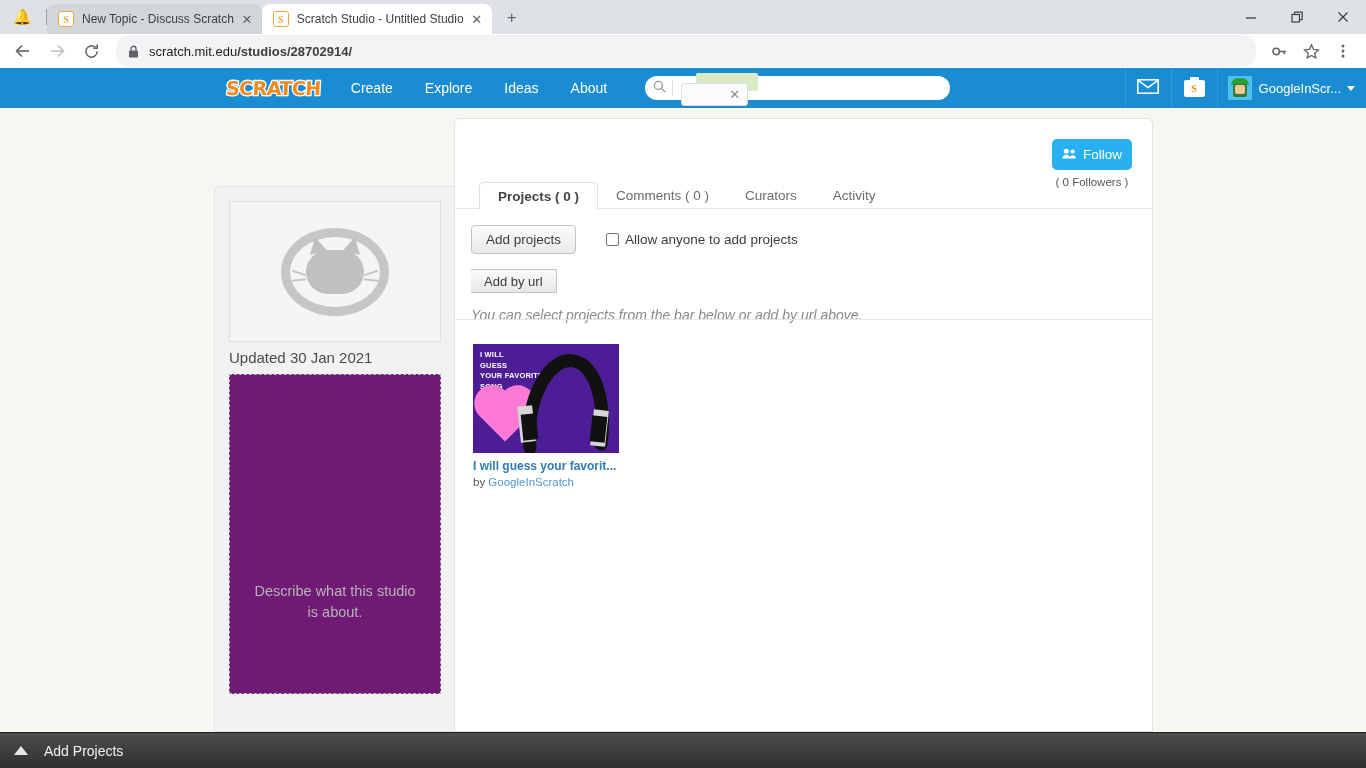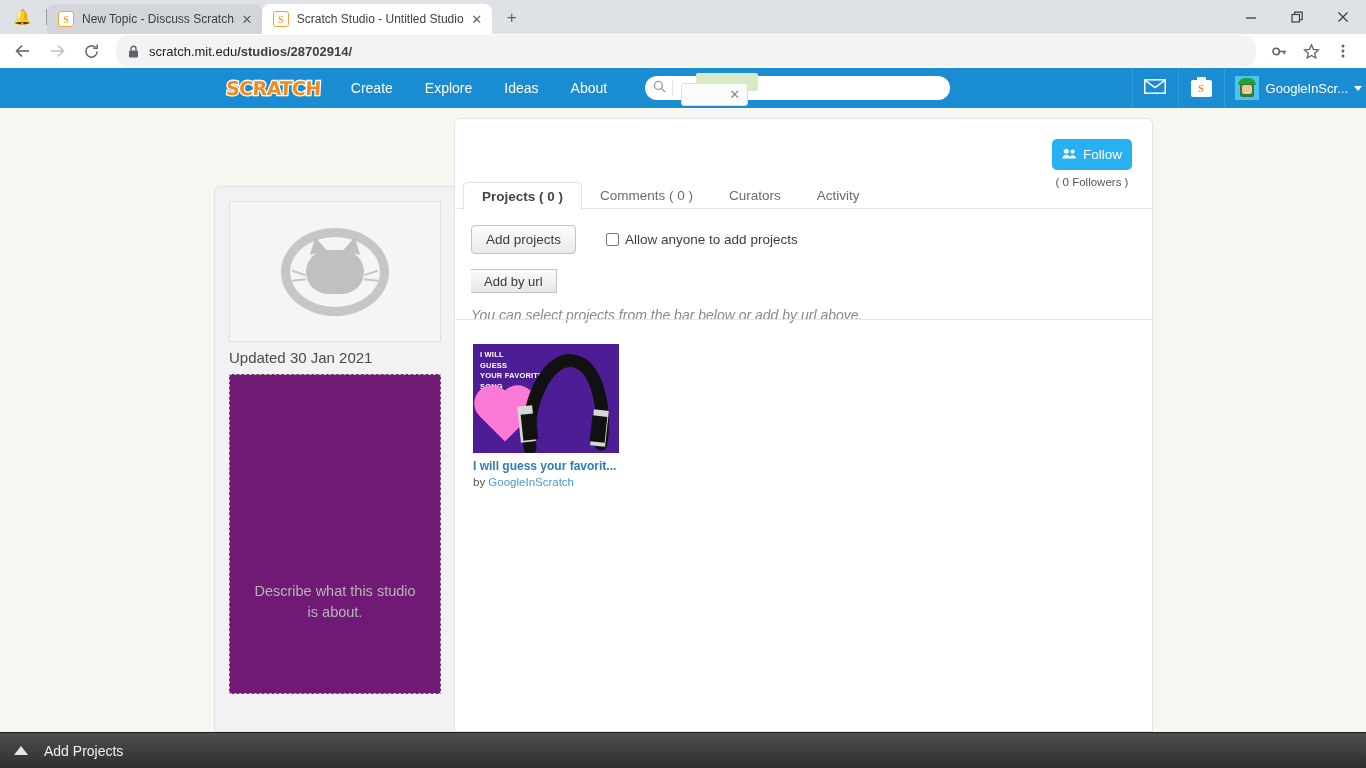--- a/index.html
+++ b/index.html
@@ -133,21 +133,21 @@
     width: 21px; height: 17px; background: #ffffff; border-radius: 2px;
     position: relative; display: flex; align-items: center; justify-content: center;
     color: #f08a1e; font-weight: bold; font-size: 10px;
     font-family: "Liberation Serif", serif;
   }
   .my-stuff-icon::before {
     content: ""; position: absolute; top: -3px; left: 6px;
     width: 9px; height: 3px; background: #ffffff; border-radius: 1px 1px 0 0;
   }
   .account-cell {
-    display: flex; align-items: center; height: 40px; padding: 0 4px 0 10px;
+    display: flex; align-items: center; height: 40px; padding: 0 11px 0 10px;
     border-left: 1px solid #2f9ad6;
   }
   .avatar-img {
     width: 24px; height: 24px; background: #4ec3f0; margin-right: 7px;
     position: relative; overflow: hidden; flex: 0 0 24px;
   }
   .av-hat { position: absolute; left: 3px; top: 2px; width: 18px; height: 7px;
     background: #2a9d3c; border-radius: 8px 8px 0 0; }
   .av-face { position: absolute; left: 5px; top: 8px; width: 14px; height: 13px;
     background: #2f7d3a; border-radius: 2px; }
@@ -222,21 +222,21 @@
     width: 80px; height: 31px; background: #29b6f6; background: #29b0f0;
     border-radius: 5px; color: #ffffff; font-size: 13.5px;
     display: flex; align-items: center; justify-content: center;
     border: none; cursor: pointer;
   }
   .follow-people { margin-right: 6px; font-size: 12px; }
   .followers-text {
     font-size: 11.5px; color: #575757; margin-top: 6px;
   }
   .tabs-row {
-    position: absolute; left: 8px; top: 62px; display: flex; align-items: flex-end;
+    position: absolute; left: 24px; top: 62px; display: flex; align-items: flex-end;
     height: 28px;
   }
   .tab-item {
     height: 28px; padding: 0 18px; display: flex; align-items: center;
     font-size: 13.5px; color: #6b6b6b;
   }
   .tab-item.active {
     background: #ffffff; border: 1px solid #e0e0e0; border-bottom: none;
     border-radius: 5px 5px 0 0; color: #444444; font-weight: bold;
     position: relative; z-index: 2; margin-bottom: -1px;

